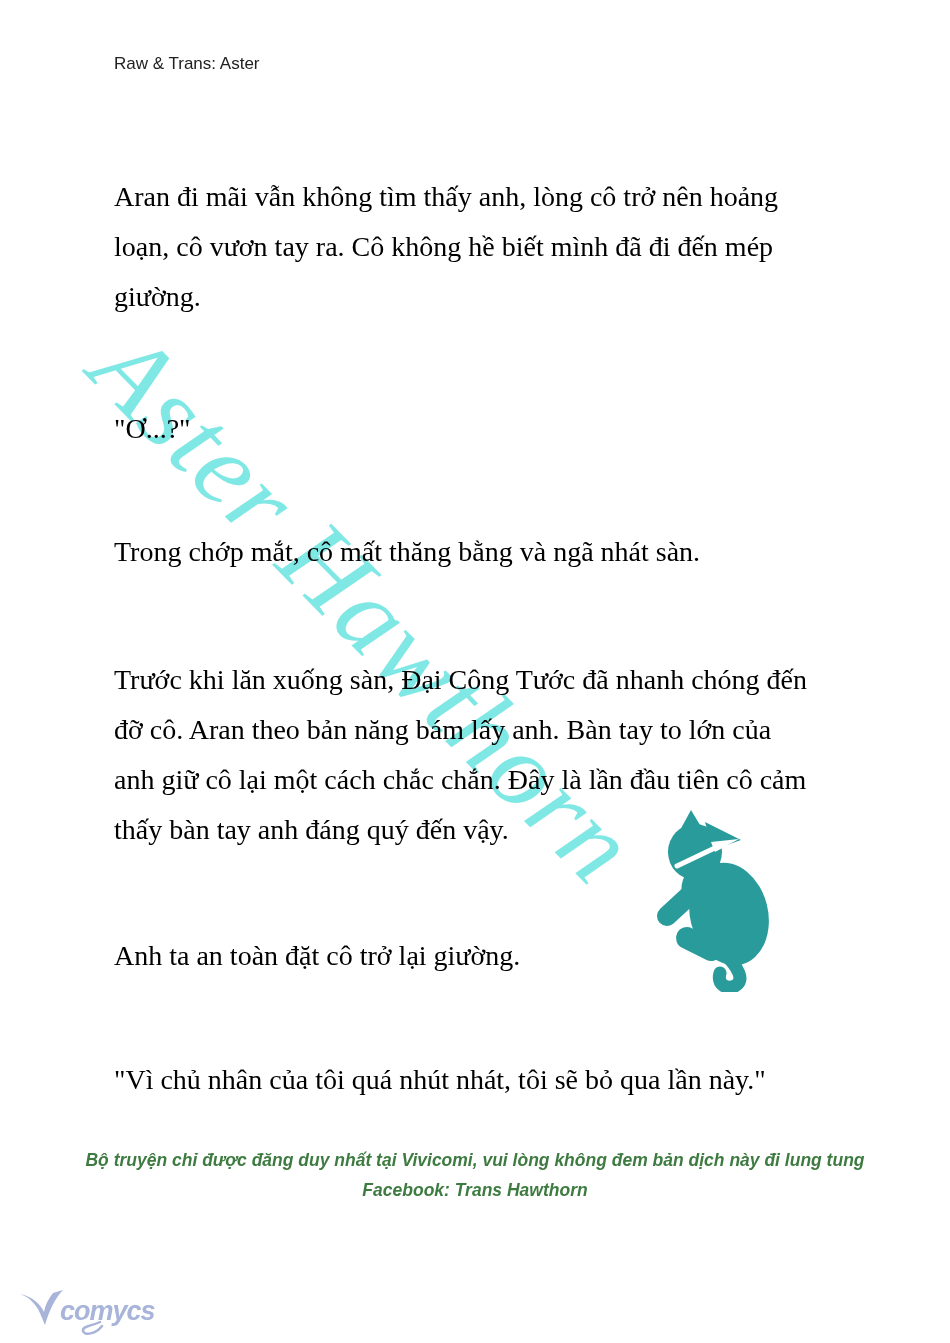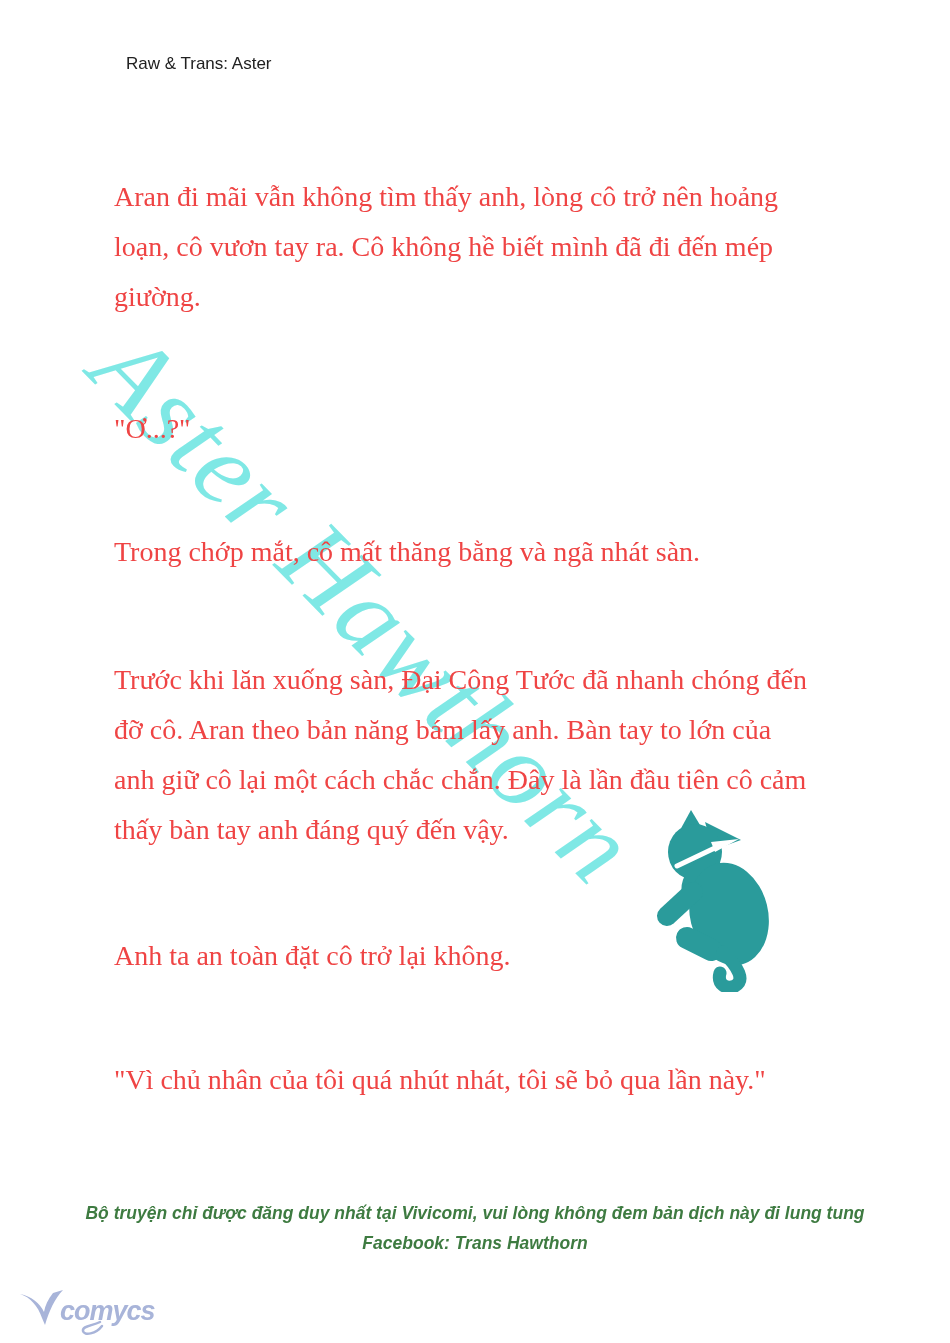--- a/index.html
+++ b/index.html
@@ -12,21 +12,20 @@
     font-family: "Liberation Serif", serif;
   }
   .header-credit {
     position: absolute;
     left: 114px;
     top: 54px;
     font-family: "Liberation Sans", sans-serif;
     font-size: 17px;
     color: #212121;
     z-index: 3;
-    margin-left: 12px;
   }
   .watermark {
     position: absolute;
     left: 150px;
     top: 312px;
     font-family: "Liberation Serif", serif;
     font-style: italic;
     font-size: 108px;
     letter-spacing: 2px;
     color: #7fe8e5;
@@ -36,40 +35,40 @@
     line-height: 1;
     z-index: 1;
     pointer-events: none;
   }
   .para {
     position: absolute;
     left: 114px;
     width: 756px;
     font-size: 28px;
     line-height: 50px;
-    color: #ef4444;
+    color: #000000;
     white-space: pre-line;
     z-index: 2;
   }
   .p1 { top: 172px; }
   .p2 { top: 404px; }
   .p3 { top: 527px; }
   .p4 { top: 655px; }
   .p5 { top: 931px; }
   .p6 { top: 1055px; }
   .cat {
     position: absolute;
     left: 653px;
     top: 806px;
     z-index: 2;
   }
   .footer {
     position: absolute;
     left: 0;
-    top: 1198px;
+    top: 1145px;
     width: 950px;
     text-align: center;
     font-family: "Liberation Sans", sans-serif;
     font-weight: bold;
     font-style: italic;
     font-size: 17.5px;
     line-height: 30px;
     color: #3e7b41;
     z-index: 2;
   }
@@ -91,21 +90,21 @@
 
   <div class="para p1">Aran đi mãi vẫn không tìm thấy anh, lòng cô trở nên hoảng
 loạn, cô vươn tay ra. Cô không hề biết mình đã đi đến mép
 giường.</div>
   <div class="para p2">"Ơ...?"</div>
   <div class="para p3">Trong chớp mắt, cô mất thăng bằng và ngã nhát sàn.</div>
   <div class="para p4">Trước khi lăn xuống sàn, Đại Công Tước đã nhanh chóng đến
 đỡ cô. Aran theo bản năng bám lấy anh. Bàn tay to lớn của
 anh giữ cô lại một cách chắc chắn. Đây là lần đầu tiên cô cảm
 thấy bàn tay anh đáng quý đến vậy.</div>
-  <div class="para p5">Anh ta an toàn đặt cô trở lại không.</div>
+  <div class="para p5">Anh ta an toàn đặt cô trở lại giường.</div>
   <div class="para p6">"Vì chủ nhân của tôi quá nhút nhát, tôi sẽ bỏ qua lần này."</div>
 
   <svg class="cat" width="124" height="186" viewBox="0 0 124 186" xmlns="http://www.w3.org/2000/svg">
     <g fill="#2a9b9b" stroke="none">
       <polygon points="26,26 38,4 50,24"></polygon>
       <polygon points="52,16 88,34 60,44"></polygon>
       <ellipse cx="42" cy="46" rx="27" ry="28"></ellipse>
       <ellipse cx="50" cy="76" rx="19" ry="26" transform="rotate(35 50 76)"></ellipse>
       <ellipse cx="76" cy="108" rx="39" ry="52" transform="rotate(-14 76 108)"></ellipse>
     </g>

